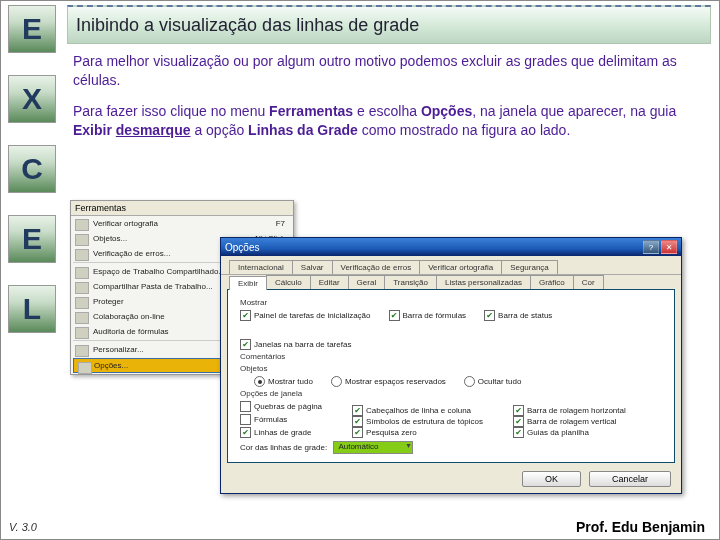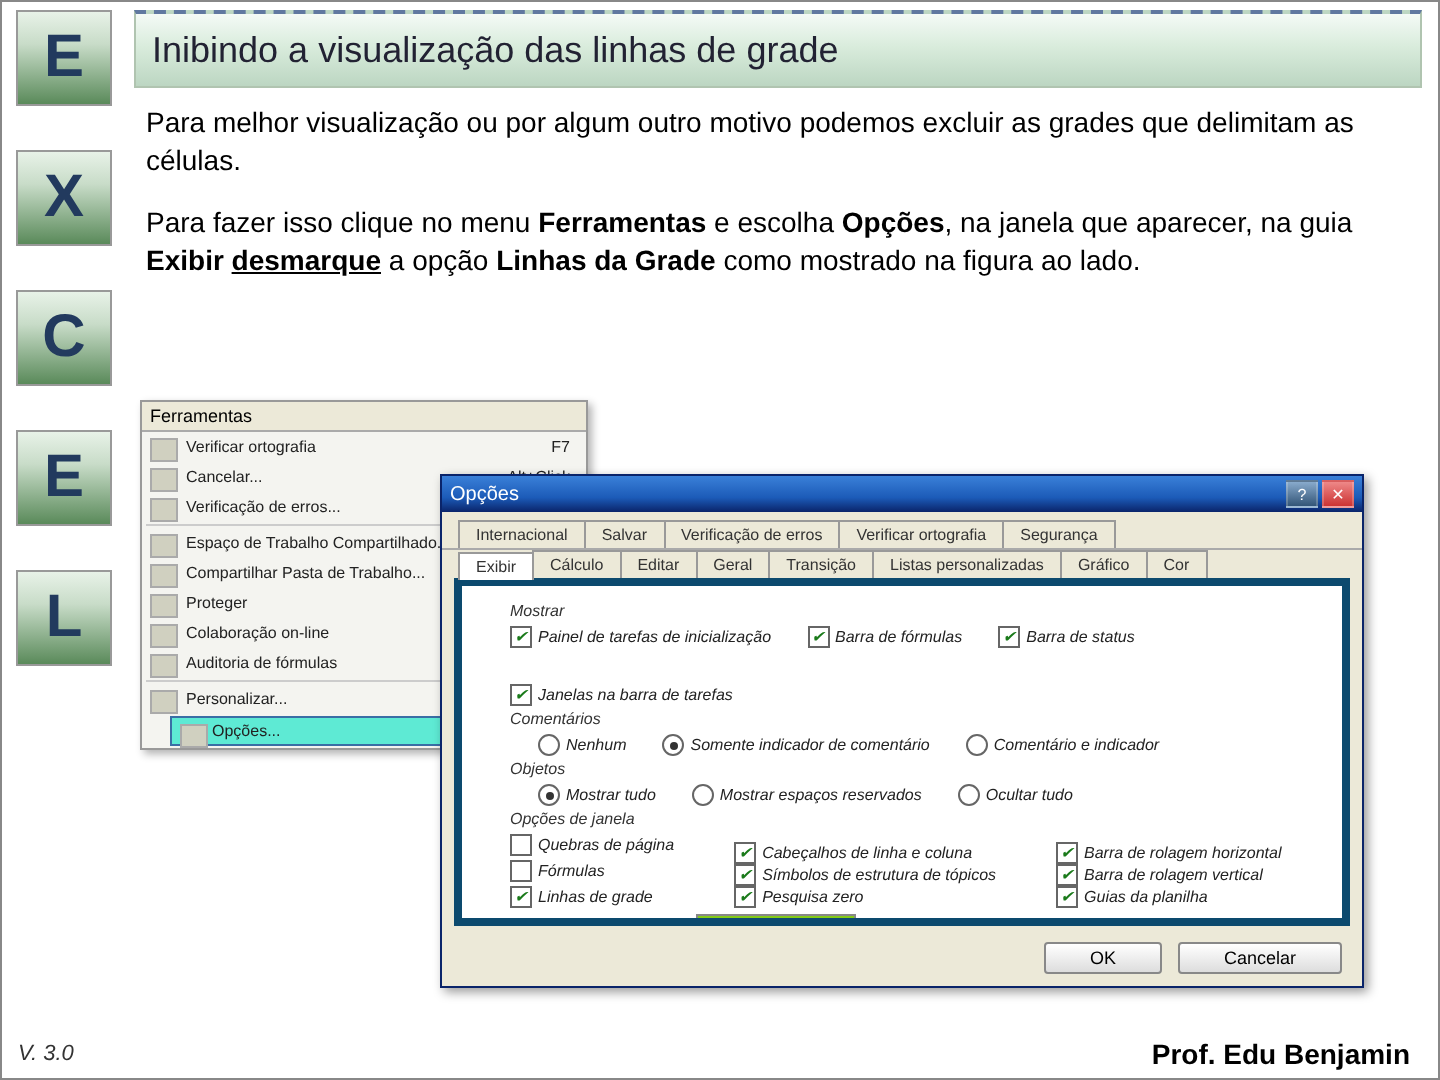--- a/index.html
+++ b/index.html
@@ -57,21 +57,21 @@
     display: flex;
     align-items: center;
     padding-left: 8px;
     font-size: 18px;
     color: #223;
     margin-bottom: 6px;
     border-top: 2px dashed #6078a0;
   }
   .body-text {
     font-size: 14px;
-    color: #000000;
+    color: #4c1d95;
     line-height: 1.35;
     padding: 2px 6px;
   }
   .body-text p { margin: 0 0 12px 0; }
   .menu-panel {
     position: absolute;
     left: 70px;
     top: 200px;
     width: 222px;
     background: #f4f4f0;
@@ -93,23 +93,23 @@
     position: relative;
   }
   .menu-item .shortcut {
     position: absolute;
     right: 8px;
     top: 3px;
     color: #222;
   }
   .menu-sep { border-top: 1px solid #ccc; margin: 1px 2px; }
   .menu-item.hi {
-    background: #5eead4;
+    background: #eab308;
     border: 1px solid #3a6ea5;
-    margin: 1px 14px;
+    margin: 1px 2px;
     padding: 2px 6px 2px 20px;
   }
   .menu-icon {
     position: absolute;
     left: 4px;
     top: 3px;
     width: 12px;
     height: 10px;
     background: #d0d0c0;
     border: 1px solid #aaa;
@@ -168,25 +168,24 @@
   .tab.active {
     background: #fff;
     font-weight: normal;
     position: relative;
     top: 1px;
   }
   .tab-body {
     flex: 1;
     background: #fff;
     margin: 0 6px 4px 6px;
-    border: 4px solid #0c4a6e;
-    padding: 6px 24px;
+    border: 1px solid #0c4a6e;
+    padding: 6px 12px;
     color: #222;
     overflow: hidden;
-    font-style: italic;
   }
   .group-label { color: #333; margin: 2px 0 3px 0; }
   .check-row {
     display: flex;
     gap: 18px;
     align-items: center;
     flex-wrap: wrap;
     margin-bottom: 2px;
   }
   .cb {
@@ -276,21 +275,21 @@
   <div class="bottom">
     <span class="version">V. 3.0</span>
     <span class="prof">Prof. Edu Benjamin</span>
   </div>
 </div>
 
 <div class="menu-panel">
   <div class="menu-title">Ferramentas</div>
   <div id="menu-body">
       <div class="menu-item"><span class="menu-icon"></span><span>Verificar ortografia</span><span class="shortcut">F7</span></div>
-      <div class="menu-item"><span class="menu-icon"></span><span>Cancelar...</span><span class="shortcut">Alt+Click</span></div>
+      <div class="menu-item"><span class="menu-icon"></span><span>Objetos...</span><span class="shortcut">Alt+Click</span></div>
       <div class="menu-item"><span class="menu-icon"></span><span>Verificação de erros...</span></div>
       <div class="menu-sep"></div>
       <div class="menu-item"><span class="menu-icon"></span><span>Espaço de Trabalho Compartilhado...</span></div>
       <div class="menu-item"><span class="menu-icon"></span><span>Compartilhar Pasta de Trabalho...</span></div>
       <div class="menu-item"><span class="menu-icon"></span><span>Proteger</span><span class="shortcut">▸</span></div>
       <div class="menu-item"><span class="menu-icon"></span><span>Colaboração on-line</span><span class="shortcut">▸</span></div>
       <div class="menu-item"><span class="menu-icon"></span><span>Auditoria de fórmulas</span><span class="shortcut">▸</span></div>
       <div class="menu-sep"></div>
       <div class="menu-item"><span class="menu-icon"></span><span>Personalizar...</span></div>
       <div class="menu-item hi"><span class="menu-icon"></span><span>Opções...</span></div>
@@ -337,34 +336,20 @@
           <span class="box checked"></span>
           <span>Barra de status</span>
         </span>
         <span class="cb">
           <span class="box checked"></span>
           <span>Janelas na barra de tarefas</span>
         </span>
       </div>
 
     <div class="group-label">Comentários</div>
-    <div class="check-row sub-indent" id="row-coment">
-        <span class="cb rb">
-          <span class="dot"></span>
-          <span>Nenhum</span>
-        </span>
-        <span class="cb rb">
-          <span class="dot sel"></span>
-          <span>Somente indicador de comentário</span>
-        </span>
-        <span class="cb rb">
-          <span class="dot"></span>
-          <span>Comentário e indicador</span>
-        </span>
-      </div>
 
     <div class="group-label">Objetos</div>
     <div class="check-row sub-indent" id="row-obj">
         <span class="cb rb">
           <span class="dot sel"></span>
           <span>Mostrar tudo</span>
         </span>
         <span class="cb rb">
           <span class="dot"></span>
           <span>Mostrar espaços reservados</span>

